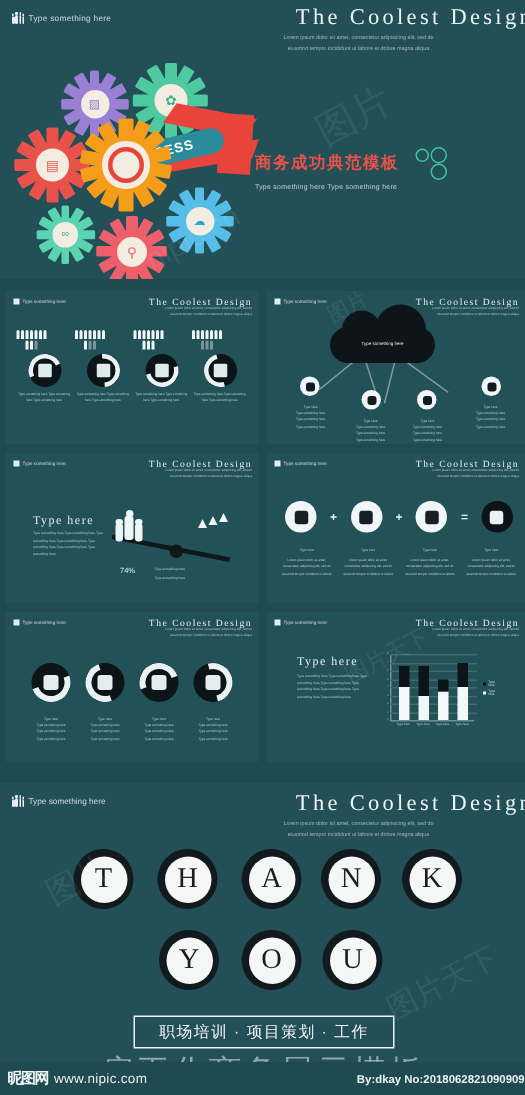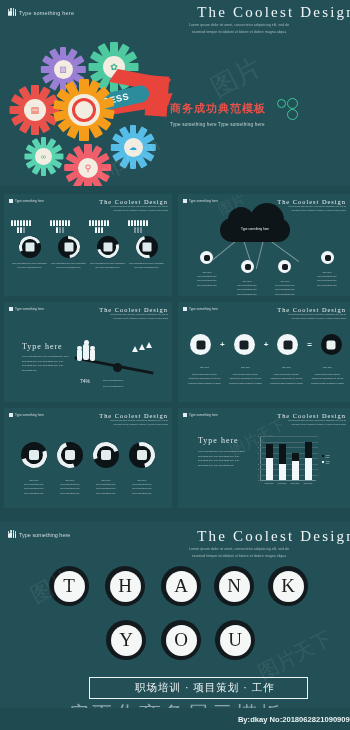--- a/index.html
+++ b/index.html
@@ -154,22 +154,22 @@
   .ty-title{position:absolute;right:-6px;top:6px;font-family:"Liberation Serif",serif;
             font-size:15px;letter-spacing:2.2px;color:#eef5f6;white-space:nowrap;}
   .ty-lorem{position:absolute;right:-4px;top:24px;width:230px;text-align:center;
             font-size:3.6px;line-height:1.9;color:#9fb9bd;white-space:nowrap;}
   .letter{position:absolute;width:40px;height:40px;border-radius:50%;
           background:#121a1d;display:flex;align-items:center;justify-content:center;}
   .letter span{width:31px;height:31px;border-radius:50%;background:#f4f7f5;
           display:flex;align-items:center;justify-content:center;
           font-family:"Liberation Serif",serif;font-size:19px;color:#1d1d1d;}
   .tag{position:absolute;left:89px;top:155px;width:172px;height:20px;border:1.4px solid #eef3f4;
-       display:flex;align-items:center;justify-content:flex-start;color:#f2f7f8;
-       font-size:10.5px;letter-spacing:1px;padding-left:45px;}
+       display:flex;align-items:center;justify-content:center;color:#f2f7f8;
+       font-size:10.5px;letter-spacing:1px;}
   .bigcn{position:absolute;left:0;right:0;top:178px;text-align:center;
          font-size:22px;letter-spacing:2px;color:#9fb6b9;opacity:.85;}
 
   
   .footer{position:absolute;left:0;bottom:0;width:350px;height:22px;}
   .fl{position:absolute;left:5px;top:4px;display:flex;align-items:baseline;gap:4px;}
   .fl b{font-size:10px;color:#f2f7f8;letter-spacing:-1px;}
   .fl u{font-size:9px;color:#e7eff0;text-decoration:none;letter-spacing:.2px;}
   .fr{position:absolute;right:-4px;top:7px;font-size:7.6px;font-weight:bold;color:#eaf2f3;white-space:nowrap;}
 
@@ -769,16 +769,20 @@
       <span>职场培训 · 项目策划 · 工作</span>
     </div>
 
     <div class="bigcn">扁平化商务展示模板</div>
 
     <div class="wm" style="left:30px;top:50px;font-size:22px;">图片</div>
     <div class="wm" style="left:255px;top:120px;font-size:20px;">图片天下</div>
   </div>
 
   <div class="footer">
+    <div class="fl">
+      <b>昵图网</b>
+      <u>www.nipic.com</u>
+    </div>
     <div class="fr">By:dkay No:20180628210909092</div>
   </div>
 
 </div>
 
 </body></html>

